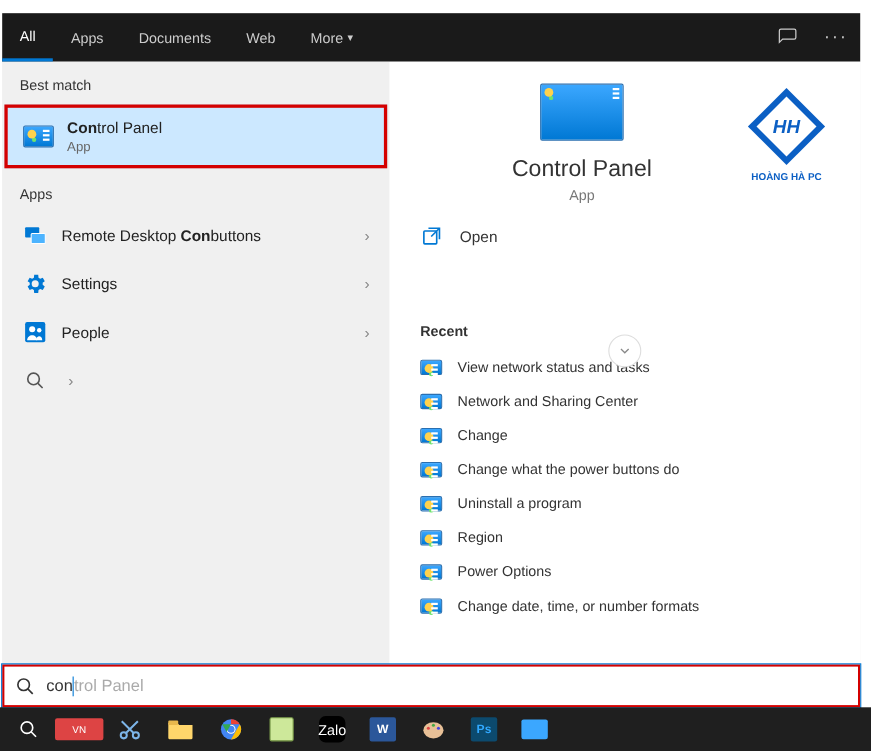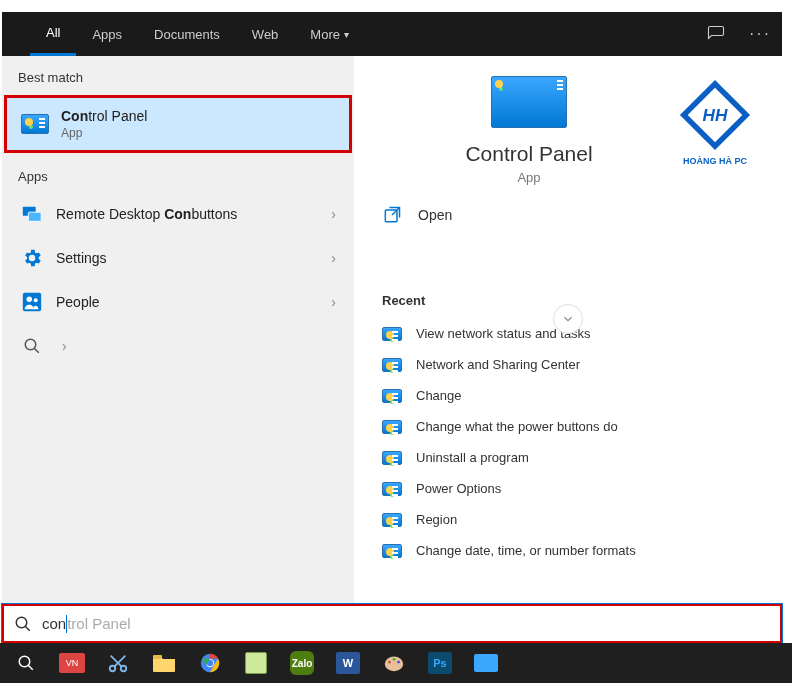--- a/index.html
+++ b/index.html
@@ -2,21 +2,21 @@
 <html><head>
 <meta charset="utf-8">
 <style>
 * { margin: 0; padding: 0; box-sizing: border-box; font-family: "Segoe UI", sans-serif; }
 body { width: 792px; height: 683px; background: #fff; overflow: hidden; position: relative; }
 
 .search-flyout { position: absolute; top: 12px; left: 2px; width: 780px; height: 592px; background: #f0f0f0; display: flex; flex-direction: column; }
 
 .tab-bar { height: 44px; background: #1a1a1a; display: flex; align-items: stretch; color: #ccc; }
 .tab { padding: 0 16px; display: flex; align-items: center; font-size: 13px; cursor: pointer; }
-.tab.active { color: #fff; border-bottom: 3px solid #0078d4; margin-left: 28px; }
+.tab.active { color: #fff; border-bottom: 3px solid #0078d4; }
 .tab-spacer { flex: 1; }
 .tab-icon-btn { width: 44px; display: flex; align-items: center; justify-content: center; cursor: pointer; }
 
 .columns { flex: 1; display: flex; overflow: hidden; }
 .left-col { width: 352px; background: #f0f0f0; overflow-y: auto; }
 .right-col { flex: 1; background: #fff; padding: 20px 28px; overflow-y: auto; position: relative; }
 
 .group-header { padding: 14px 16px 8px; font-size: 13px; font-weight: 400; color: #333; }
 
 .result-row { display: flex; align-items: center; padding: 8px 12px 8px 16px; cursor: pointer; }
@@ -208,25 +208,25 @@
           <div class="recent-row">
             <div class="cp-icon mini-icon"></div>
             <span>Change what the power buttons do</span>
           </div>
           <div class="recent-row">
             <div class="cp-icon mini-icon"></div>
             <span>Uninstall a program</span>
           </div>
           <div class="recent-row">
             <div class="cp-icon mini-icon"></div>
+            <span>Region</span>
+          </div>
+          <div class="recent-row">
+            <div class="cp-icon mini-icon"></div>
             <span>Power Options</span>
-          </div>
-          <div class="recent-row">
-            <div class="cp-icon mini-icon"></div>
-            <span>Region</span>
           </div>
           <div class="recent-row">
             <div class="cp-icon mini-icon"></div>
             <span>Change date, time, or number formats</span>
           </div>
         </div>
     </div>
   </div>
 </div>
 
@@ -241,21 +241,21 @@
 </div>
 
 <div class="taskbar">
   <div class="tbtn">
       <svg width="18" height="18" viewBox="0 0 24 24" fill="none" stroke="#fff" stroke-width="2">
         <circle cx="10" cy="10" r="7"></circle>
         <line x1="21" y1="21" x2="15" y2="15"></line>
       </svg>
     </div>
   <div class="tbtn">
-      <div style="width:26px;height:20px;background:#d44;border-radius:2px;font-size:9px;color:#fff;display:flex;align-items:center;justify-content:center">VN</div>
+      <div style="width:44px;height:20px;background:#d44;border-radius:2px;font-size:9px;color:#fff;display:flex;align-items:center;justify-content:center">VN</div>
     </div>
   <div class="tbtn">
       <svg width="22" height="22" viewBox="0 0 24 24" fill="none" stroke="#7db5e8" stroke-width="2">
         <circle cx="6" cy="18" r="3"></circle>
         <circle cx="18" cy="18" r="3"></circle>
         <path d="M8 16 20 4M16 16 4 4"></path>
       </svg>
     </div>
   <div class="tbtn">
       <svg width="24" height="20" viewBox="0 0 24 20">
@@ -270,21 +270,21 @@
         <circle cx="12" cy="12" r="3.5" fill="#4285f4"></circle>
         <path d="M12 2a10 10 0 0 1 8.7 5H12V2z" fill="#ea4335"></path>
         <path d="M3.3 7l4.4 7.6L12 7H3.3z" fill="#34a853"></path>
         <path d="M12 22l4.4-7.6L20.7 7A10 10 0 0 1 12 22z" fill="#fbbc05"></path>
       </svg>
     </div>
   <div class="tbtn">
       <div style="width:22px;height:22px;background:#cde89a;border:1px solid #7a9b4a;border-radius:2px"></div>
     </div>
   <div class="tbtn">
-      <div style="width:24px;height:24px;background:#4d7c0f;border-radius:6px;color:#fff;font-size:10px;font-weight:bold;display:flex;align-items:center;justify-content:center">Zalo</div>
+      <div style="width:24px;height:24px;background:#000000;border-radius:6px;color:#fff;font-size:13px;font-weight:normal;display:flex;align-items:center;justify-content:center">Zalo</div>
     </div>
   <div class="tbtn">
       <div style="width:24px;height:22px;background:#2b579a;color:#fff;font-size:11px;font-weight:bold;display:flex;align-items:center;justify-content:center;border-radius:2px">W</div>
     </div>
   <div class="tbtn">
       <svg width="22" height="22" viewBox="0 0 24 24">
         <ellipse cx="12" cy="13" rx="10" ry="8" fill="#e8c097"></ellipse>
         <circle cx="7" cy="11" r="1.5" fill="#d44"></circle>
         <circle cx="12" cy="8" r="1.5" fill="#4a4"></circle>
         <circle cx="17" cy="11" r="1.5" fill="#44d"></circle>

